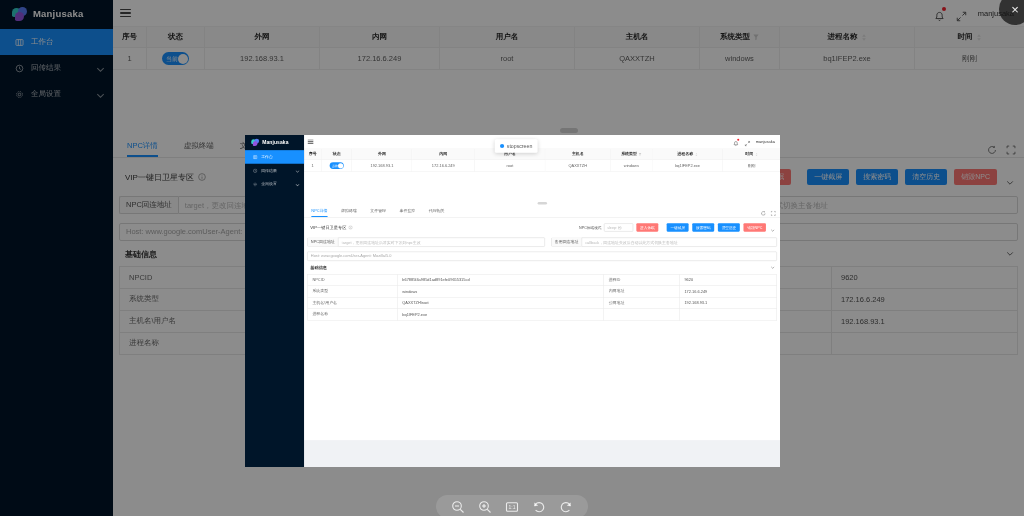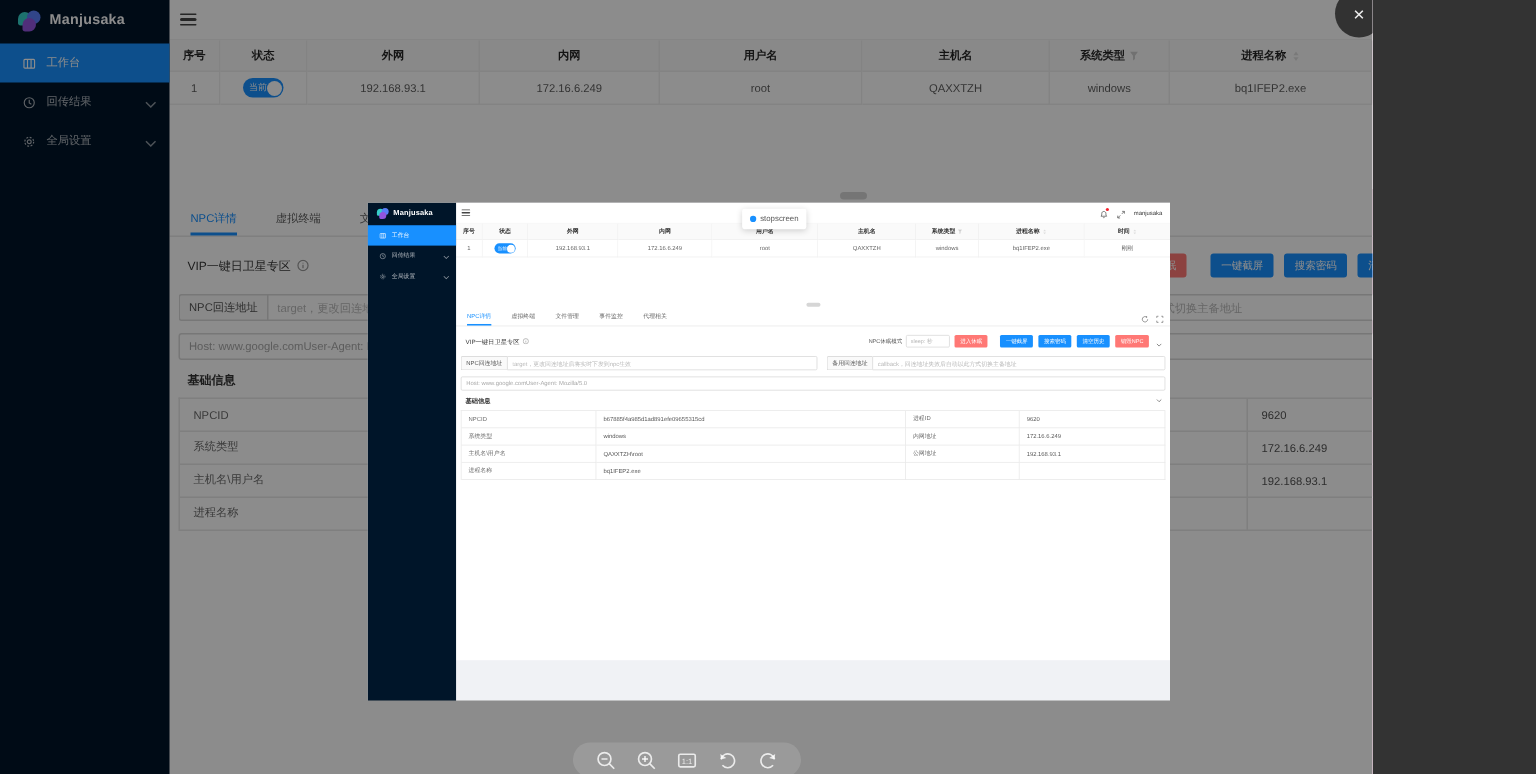--- a/index.html
+++ b/index.html
@@ -1,17 +1,17 @@
 <!DOCTYPE html>
 <html><head>
 <meta charset="utf-8">
 <style>
   * { margin:0; padding:0; box-sizing:border-box; }
   body { font-family:"Liberation Sans","DejaVu Sans",sans-serif; background:#333; }
-  .stage { position:relative; width:915px; height:516px; overflow:hidden; background:#ec4899; }
+  .stage { position:relative; width:1024px; height:516px; overflow:hidden; background:#ec4899; }
 
   
   .base-clip { position:absolute; inset:0; overflow:hidden; z-index:1; }
   .app-page { position:relative; width:1024px; height:640px; background:#f0f2f5; overflow:hidden; }
 
   
   .sidebar { position:absolute; left:0; top:0; width:113px; height:640px; background:#001529; z-index:2; }
   .logo { display:flex; align-items:center; height:27px; padding-left:12px; gap:6px; }
   .logo-icon { position:relative; width:15px; height:14px; flex:0 0 15px; }
   .logo-icon i { position:absolute; border-radius:50% 50% 50% 20%; }

